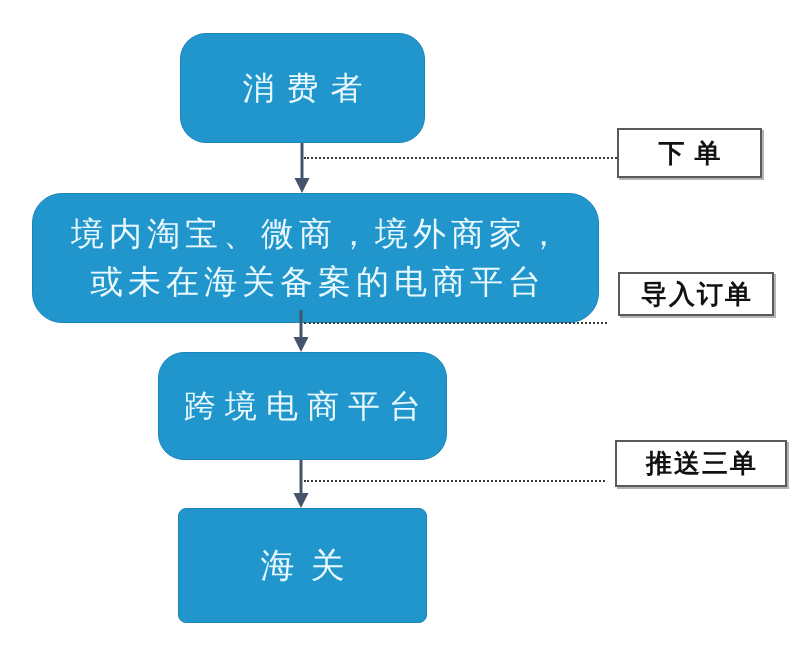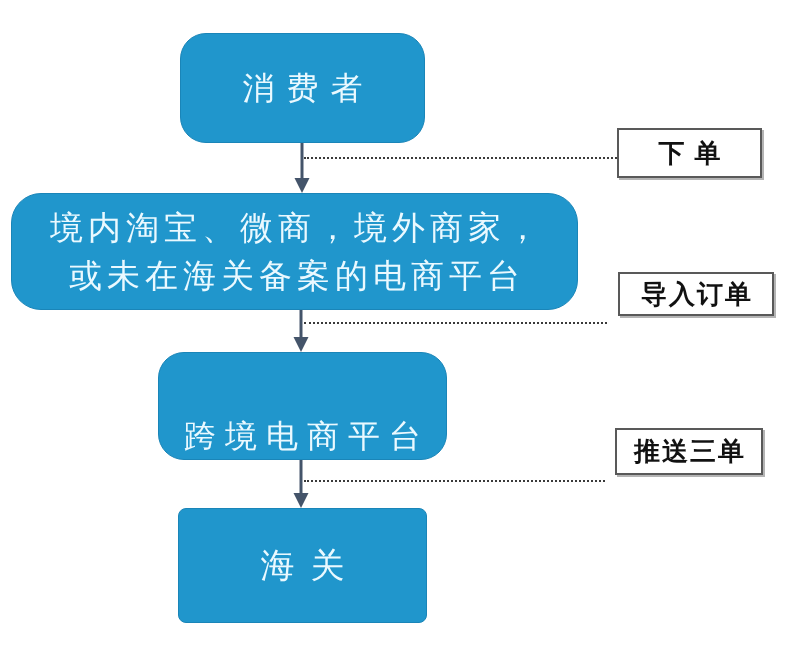--- a/index.html
+++ b/index.html
@@ -38,31 +38,31 @@
     line-height: 1.45;
   }
   .node .node-line { white-space: nowrap; }
   .node1 {
     left: 180px; top: 33px;
     width: 245px; height: 110px;
     border-radius: 26px;
     letter-spacing: 12px; text-indent: 12px;
   }
   .node2 {
-    left: 11px; top: 193px;
-    width: 567px; height: 117px;
+    left: 32px; top: 193px;
+    width: 567px; height: 130px;
     border-radius: 30px;
     letter-spacing: 5px; text-indent: 5px;
     font-size: 33px;
   }
   .node3 {
     left: 158px; top: 352px;
     width: 289px; height: 108px;
     border-radius: 26px;
-    letter-spacing: 9px; text-indent: 9px; justify-content: flex-end;
+    letter-spacing: 9px; text-indent: 9px;
   }
   .node4 {
     left: 178px; top: 508px;
     width: 249px; height: 115px;
     border-radius: 8px;
     letter-spacing: 16px; text-indent: 16px;
     font-size: 34px;
   }
   .arrow {
     position: absolute;
@@ -84,21 +84,21 @@
     color: var(--label-text);
     display: flex;
     align-items: center;
     justify-content: center;
     font-family: "DejaVu Serif", "Liberation Serif", serif;
     font-weight: 600;
     font-size: 26px;
   }
   .label1 { left: 617px; top: 128px; width: 145px; height: 50px; letter-spacing: 10px; text-indent: 10px; }
   .label2 { left: 618px; top: 272px; width: 156px; height: 44px; letter-spacing: 2px; text-indent: 2px; }
-  .label3 { left: 615px; top: 428px; width: 148px; height: 47px; letter-spacing: 2px; text-indent: 2px; }
+  .label3 { left: 615px; top: 440px; width: 172px; height: 47px; letter-spacing: 2px; text-indent: 2px; }
 </style>
 </head>
 <body>
 
 <div class="canvas">
 
   <div class="node node1">
     <div class="node-line">消费者</div>
   </div>
 

